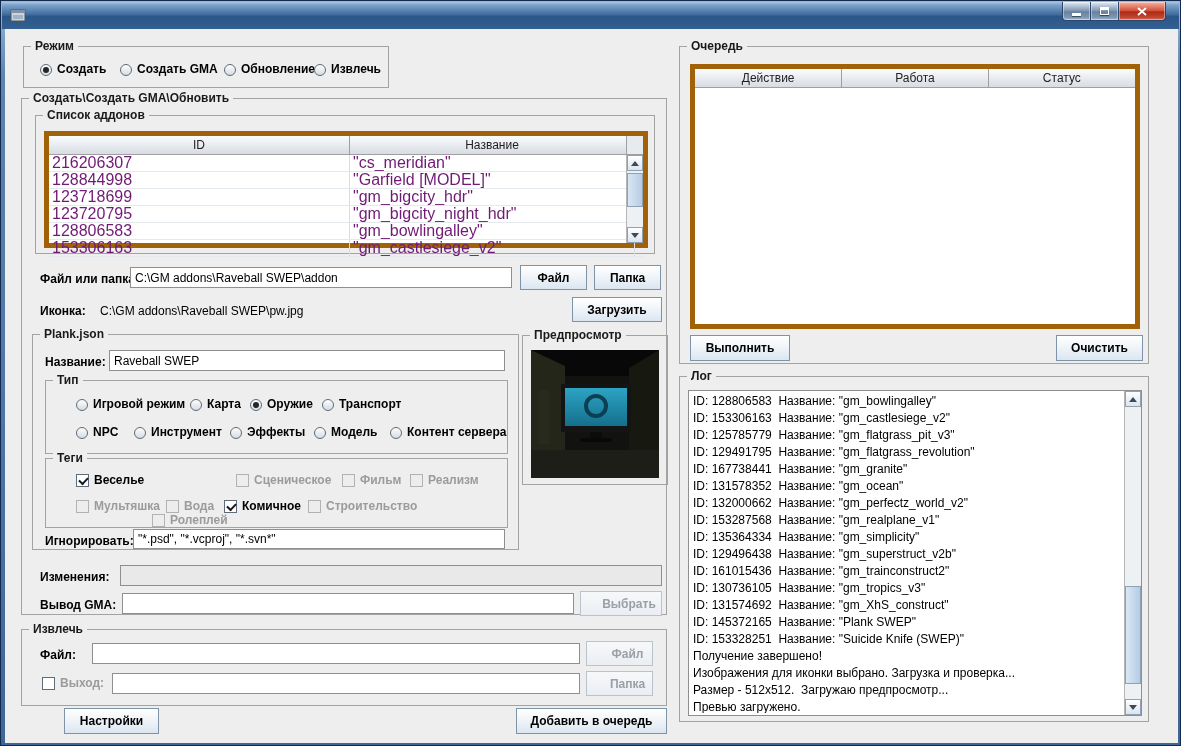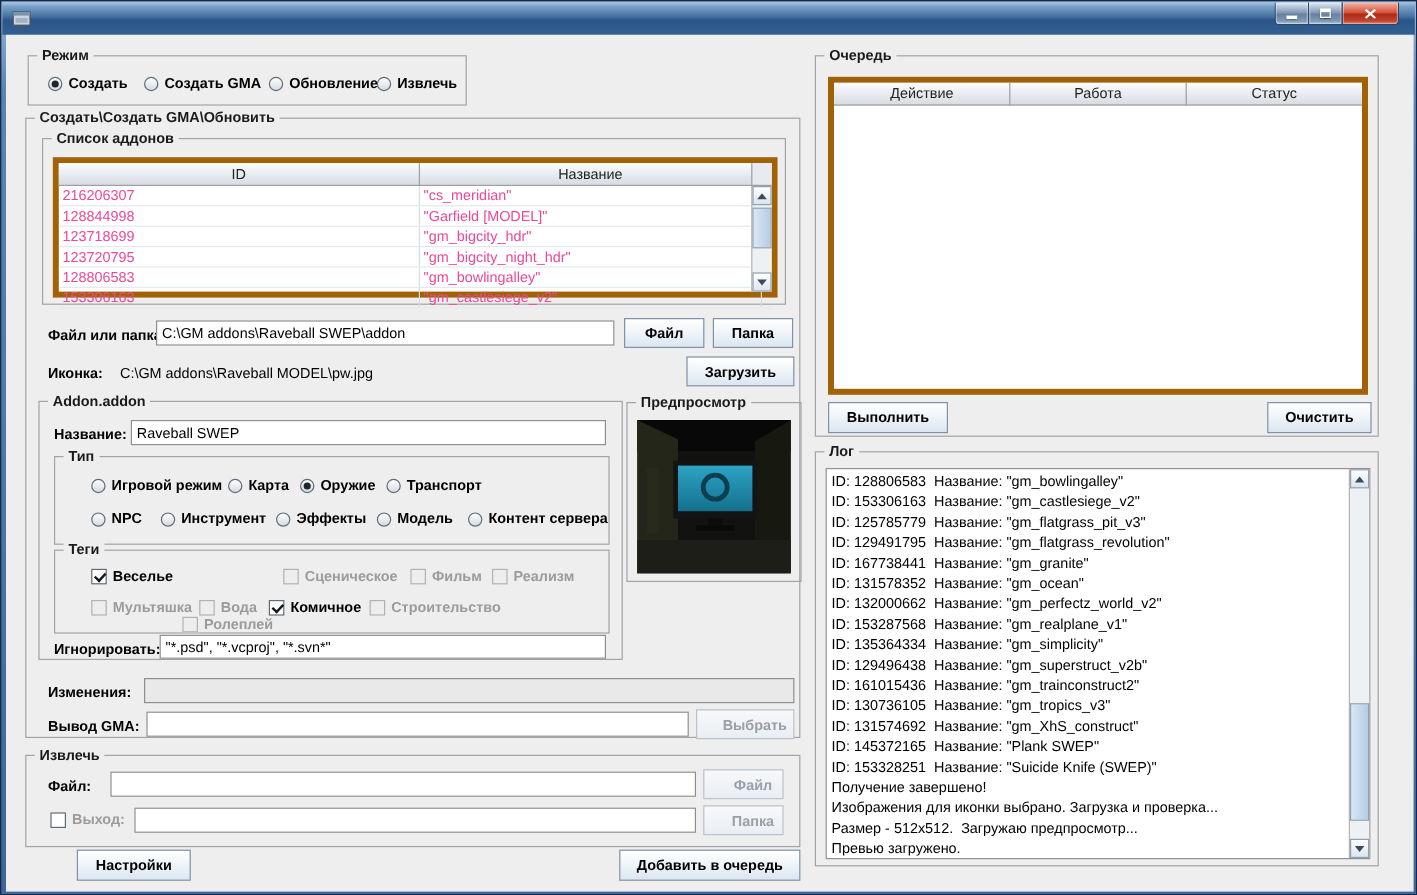--- a/index.html
+++ b/index.html
@@ -39,21 +39,21 @@
   .radio.sel::after{content:"";position:absolute;left:2px;top:2px;width:6px;height:6px;border-radius:50%;background:#20262c;}
   .check{width:13px;height:13px;background:#fff;border:1px solid #5f6b78;position:relative;flex:none;box-sizing:border-box;}
   .check.disbox{border-color:#b2b2b2;background:#ededed;}
   .check.on::after{content:"";position:absolute;left:2px;top:2px;width:7px;height:4px;border-left:2px solid #15181c;border-bottom:2px solid #15181c;transform:rotate(-47deg);}
   
   .tbl{position:absolute;background:#fff;border:5px solid #a16207;box-sizing:border-box;}
   .thead{display:flex;height:19px;background:linear-gradient(180deg,#fbfcfd 0%,#e4e8ed 60%,#d6dbe1 100%);}
   .th{box-sizing:border-box;border-right:1px solid #9f9f9f;border-bottom:1px solid #9f9f9f;font-size:12px;color:#222;
       display:flex;align-items:center;justify-content:center;}
   .trow{display:flex;height:16px;border-bottom:1px solid #e4e9ee;}
-  .td{box-sizing:border-box;border-right:1px solid #d7dde3;font-size:12px;color:#ec4899;padding:0 3px;display:flex;align-items:center;white-space:nowrap;overflow:hidden;}
+  .td{box-sizing:border-box;border-right:1px solid #d7dde3;font-size:16px;color:#701a75;padding:0 3px;display:flex;align-items:center;white-space:nowrap;overflow:hidden;}
   
   .vscroll{position:absolute;width:17px;background:#eef1f4;border-left:1px solid #b5b5b5;box-sizing:border-box;}
   .sarrow{position:absolute;left:0;width:16px;height:16px;background:linear-gradient(180deg,#ffffff,#dbe4ee);border:1px solid #8fa1b4;box-sizing:border-box;display:flex;align-items:center;justify-content:center;}
   .sarrow.up{top:0;}
   .sarrow.down{bottom:0;}
   .tri-up{width:0;height:0;border-left:4px solid transparent;border-right:4px solid transparent;border-bottom:5px solid #3c4a5a;}
   .tri-down{width:0;height:0;border-left:4px solid transparent;border-right:4px solid transparent;border-top:5px solid #3c4a5a;}
   .sthumb{position:absolute;left:0;width:16px;background:linear-gradient(90deg,#d9e7f5,#b6cce3);border:1px solid #8fa1b4;box-sizing:border-box;}
   .corner{position:absolute;right:0;top:0;width:17px;height:19px;background:#e7eaee;border-left:1px solid #9f9f9f;border-bottom:1px solid #9f9f9f;box-sizing:border-box;}
   
@@ -158,25 +158,25 @@
           </div>
         </div>
       </div>
 
       <span class="lbl" style="left:18px;top:173px;">Файл или папка:</span>
       <input class="tfield" style="left: 108px; top: 168px; width: 382px; height: 21px;" value="C:\GM addons\Raveball SWEP\addon">
       <div class="btn" style="left:498px;top:166px;width:67px;height:25px;">Файл</div>
       <div class="btn" style="left:572px;top:166px;width:67px;height:25px;">Папка</div>
 
       <span class="lbl" style="left:18px;top:205px;">Иконка:</span>
-      <span class="plain" style="left:78px;top:205px;">C:\GM addons\Raveball MODEL\pw.jpg</span>
+      <span class="plain" style="left:78px;top:205px;">C:\GM addons\Raveball SWEP\pw.jpg</span>
       <div class="btn" style="left:550px;top:198px;width:90px;height:25px;">Загрузить</div>
 
       <div class="group" style="left:10px;top:235px;width:487px;height:216px;">
-        <span class="gtitle">Addon.addon</span>
+        <span class="gtitle">Plank.json</span>
         <span class="lbl" style="left:12px;top:20px;">Название:</span>
         <input class="tfield" style="left: 76px; top: 15px; width: 396px; height: 21px;" value="Raveball SWEP">
 
         <div class="group" style="left:12px;top:45px;width:463px;height:74px;">
           <span class="gtitle">Тип</span>
           <div class="opt" style="left:30px;top:16px;">
             <span class="radio"></span>
             <span class="olabel">Игровой режим</span>
           </div>
           <div class="opt" style="left:144px;top:16px;">

